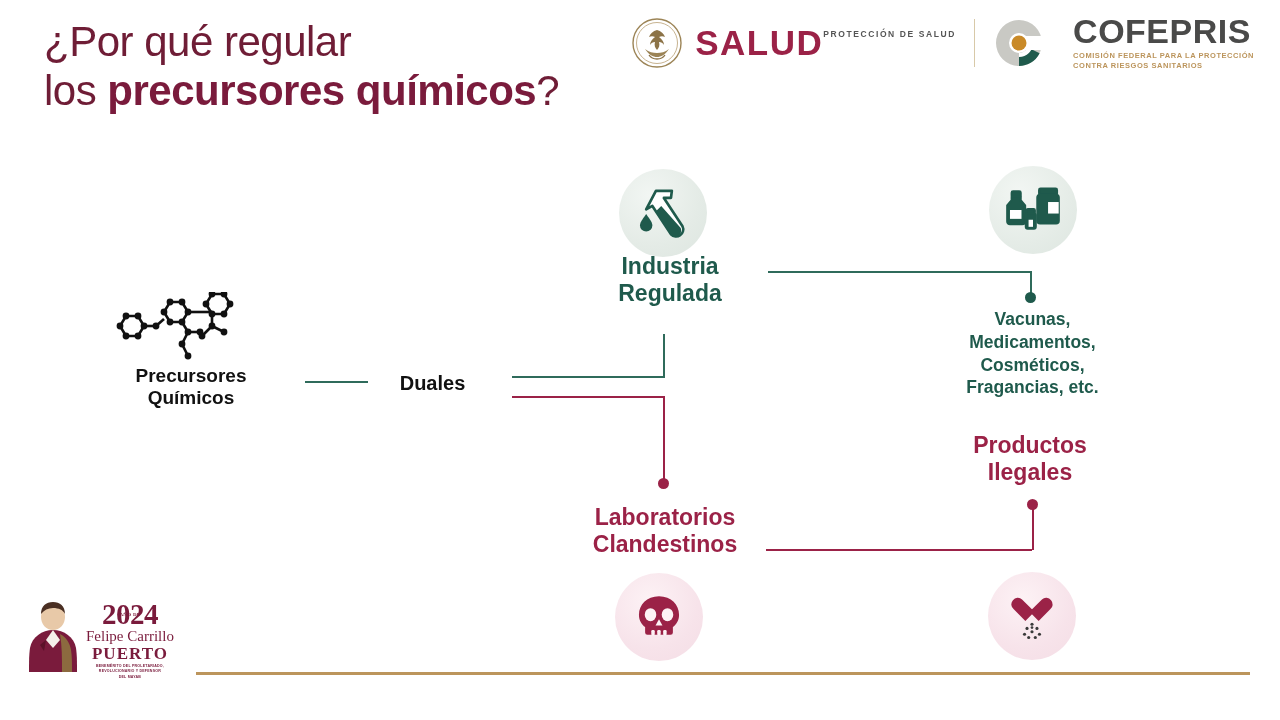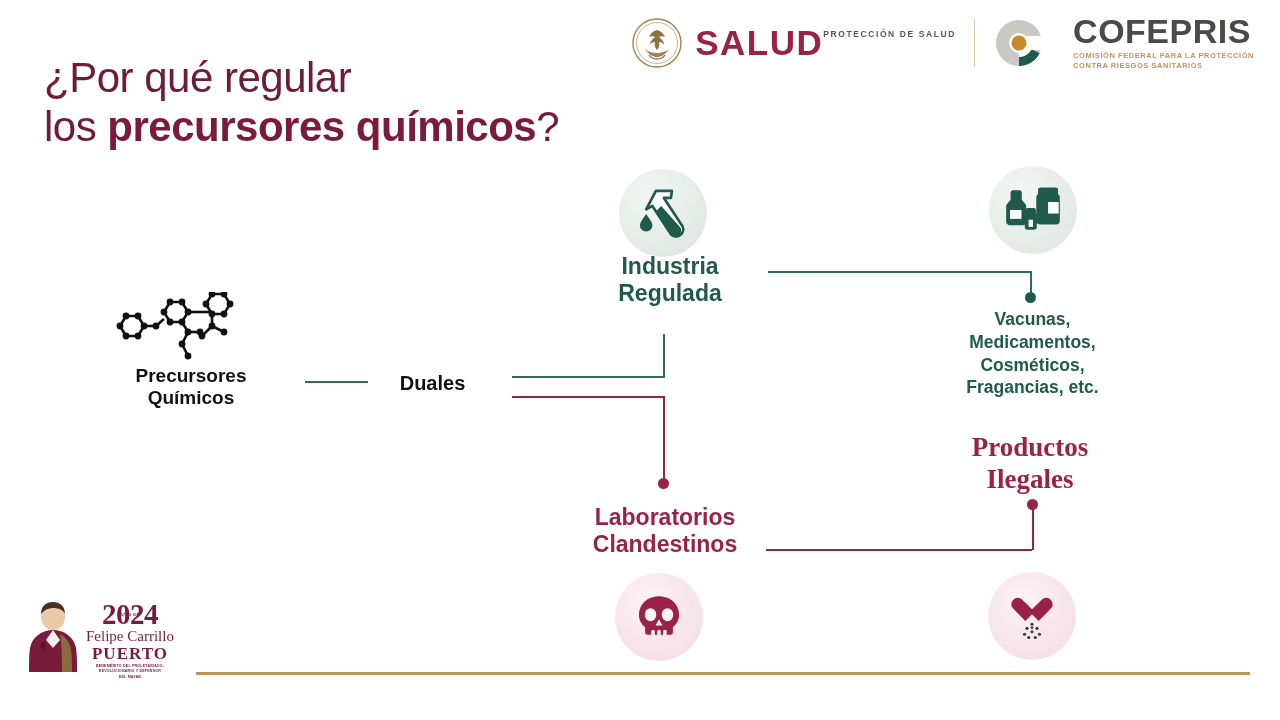--- a/index.html
+++ b/index.html
@@ -20,35 +20,35 @@
   .salud-word { font-size: 35px; font-weight: 700; color: #9B2247; letter-spacing: 1.5px; line-height: 1; }
   .salud-sub { font-size: 8.5px; font-weight: 700; color: #555; letter-spacing: 1.6px; margin-top: 4px; }
   .logo-divider { width: 1px; height: 48px; background: #d8c9a8; }
   .cofepris-lock { display: flex; align-items: center; gap: 28px; }
   .cof-mark { width: 52px; height: 52px; position: relative; }
   .cofepris-words { display: flex; flex-direction: column; align-items: flex-start; }
   .cof-word { font-size: 34px; font-weight: 700; color: #4A4A49; letter-spacing: 0.5px; line-height: 1; }
   .cof-sub { font-size: 7.5px; font-weight: 700; color: #BC955C; letter-spacing: 0.55px; line-height: 1.35; margin-top: 3px; }
 
   
-  .title { position: absolute; left: 44px; top: 18px; color: #6F1D36; line-height: 1.12; margin-top: 36px; }
+  .title { position: absolute; left: 44px; top: 18px; color: #6F1D36; line-height: 1.12; }
   .title .l1 { font-size: 42px; font-weight: 400; letter-spacing: -0.5px; }
   .title .l2 { font-size: 42px; font-weight: 400; letter-spacing: -0.5px; margin-top: 2px; }
   .title .l2 b { font-weight: 700; color: #7A1B3C; }
 
   
   .diagram { position: absolute; inset: 0; }
   .node-label { position: absolute; text-align: center; font-weight: 700; line-height: 1.18; }
 
   .lbl-precursores { left: 86px; top: 365px; width: 210px; font-size: 19px; color: #111; }
   .lbl-duales { left: 350px; top: 372px; width: 165px; font-size: 20px; color: #111; }
   .lbl-industria { left: 565px; top: 253px; width: 210px; font-size: 23px; color: #1F5A4C; }
   .lbl-vacunas { left: 920px; top: 308px; width: 225px; font-size: 17.5px; color: #1F5A4C; line-height: 1.3; }
   .lbl-labs { left: 540px; top: 504px; width: 250px; font-size: 23px; color: #9B2247; }
-  .lbl-productos { left: 930px; top: 432px; width: 200px; font-size: 27px; color: #9B2247; font-family: Liberation Serif, serif; }
+  .lbl-productos { left: 930px; top: 432px; width: 200px; font-size: 23px; color: #9B2247; }
 
   
   .icon-circle { position: absolute; border-radius: 50%; display: flex; align-items: center; justify-content: center; }
   .ic-tube   { left: 619px; top: 169px; width: 88px; height: 88px; background: radial-gradient(circle at 35% 30%, #f2f6f3 0%, #e4ebe6 60%, #dde6e0 100%); }
   .ic-bottles{ left: 989px; top: 166px; width: 88px; height: 88px; background: radial-gradient(circle at 35% 30%, #f2f6f3 0%, #e5ece7 60%, #dde6e0 100%); }
   .ic-skull  { left: 615px; top: 573px; width: 88px; height: 88px; background: radial-gradient(circle at 40% 32%, #fdf2f5 0%, #f7e3ea 60%, #f4dde5 100%); }
   .ic-pill   { left: 988px; top: 572px; width: 88px; height: 88px; background: radial-gradient(circle at 40% 32%, #fdf2f5 0%, #f7e3ea 60%, #f4dde5 100%); }
 
   .molecule { position: absolute; left: 112px; top: 292px; width: 140px; height: 80px; }
 

